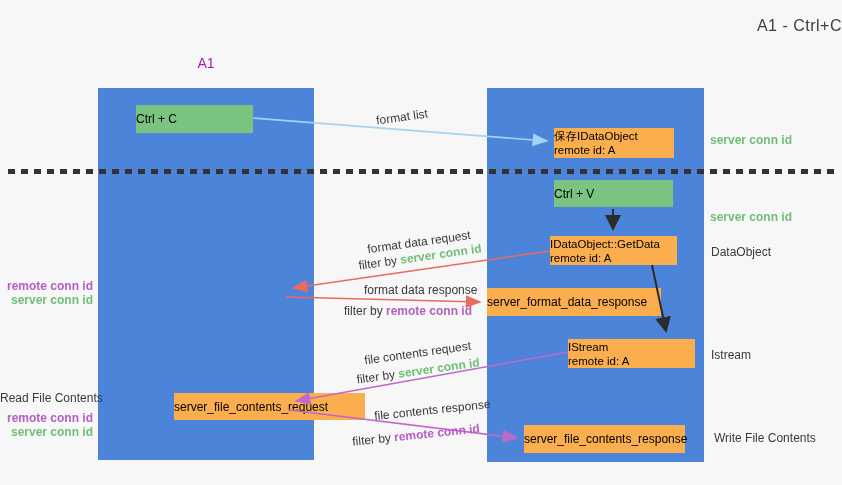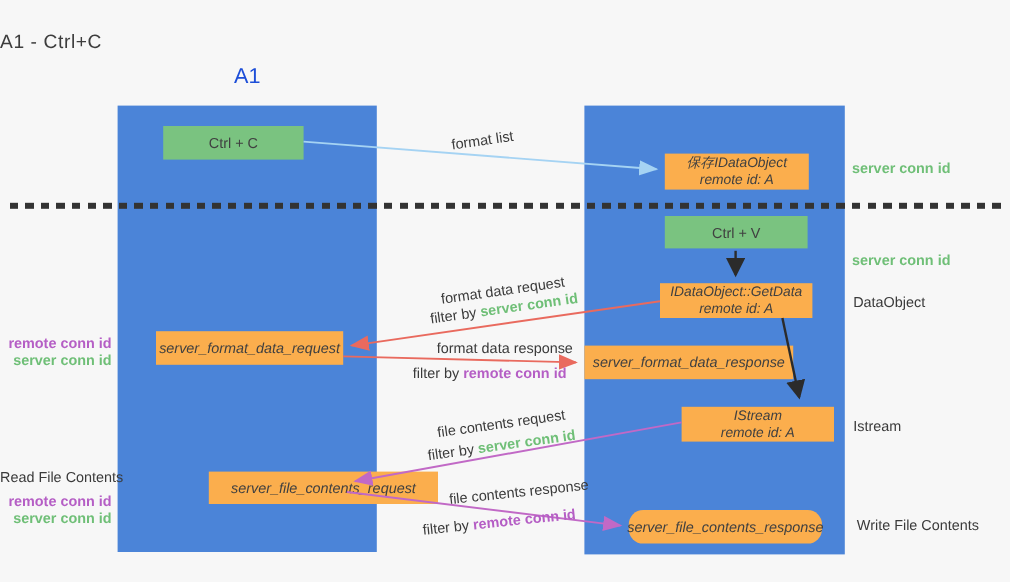--- a/index.html
+++ b/index.html
@@ -1,27 +1,27 @@
 <!DOCTYPE html>
 <html><head>
 <meta charset="utf-8">
 <style>
   html,body{margin:0;padding:0;}
   .stage{
     position:relative;width:842px;height:485px;background:#f7f7f7;
     font-family:"Liberation Sans",sans-serif;overflow:hidden;color:#3a3a3a;
   }
   .abs{position:absolute;}
-  .title{left:0;top:26px;width:842px;text-align:left;font-size:16px;line-height:20px;color:#3d3d3d;letter-spacing:0.5px;}
-  .ll-header{text-align:center;font-size:18px;line-height:15px;color:#1d4ed8;}
+  .title{left:0;top:16px;width:842px;text-align:right;font-size:16px;line-height:20px;color:#3d3d3d;letter-spacing:0.5px;}
+  .ll-header{text-align:center;font-size:14px;line-height:15px;color:#a21caf;}
   .lifeline{background:#4b84d8;}
-  .node{display:flex;flex-direction:column;align-items:center;justify-content:center;
-        color:#404040;font-size:12px;line-height:14px;text-align:center;white-space:nowrap;}
+  .node{display:flex;flex-direction:column;align-items:flex-start;justify-content:center;
+        color:#000000;font-size:12px;line-height:14px;text-align:center;white-space:nowrap;}
   .green{background:#7ac380;}
-  .orange{background:#fbae4d;font-style:italic;}
+  .orange{background:#fbae4d;}
   .dash{left:8px;top:169px;width:828px;height:5px;
         background:repeating-linear-gradient(90deg,#333 0 7px,transparent 7px 13px);}
   .lbl{font-size:12px;white-space:nowrap;color:#3a3a3a;}
   .bg{color:#6fbf77;font-weight:bold;}
   .bp{color:#b55ec5;font-weight:bold;}
   .rot8{transform:rotate(-8deg);}
   .rot6{transform:rotate(-6deg);}
   .rleft{text-align:right;}
   svg.overlay{position:absolute;left:0;top:0;pointer-events:none;}
 </style>
@@ -54,38 +54,35 @@
 
   <div class="abs node green" style="left:554px;top:180px;width:119px;height:27px;">
     <div>Ctrl + V</div>
   </div>
 
   <div class="abs node orange" style="left:550px;top:236px;width:127px;height:29px;font-size:11.5px;">
     <div>IDataObject::GetData</div>
     <div>remote id: A</div>
   </div>
 
-  <div class="abs node orange" style="left:130px;top:276px;width:156px;height:28px;">
-    <div>server_format_data_request</div>
-  </div>
 
   <div class="abs node orange" style="left:487px;top:288px;width:174px;height:28px;">
     <div>server_format_data_response</div>
   </div>
 
   <div class="abs node orange" style="left:568px;top:339px;width:127px;height:29px;font-size:11.5px;">
     <div>IStream</div>
     <div>remote id: A</div>
   </div>
 
   <div class="abs node orange" style="left:142px;top:393px;width:191px;height:27px;margin-left:32px;">
     <div>server_file_contents_request</div>
   </div>
 
-  <div class="abs node orange" style="left:524px;top:425px;width:161px;height:28px;border-radius:12px;">
+  <div class="abs node orange" style="left:524px;top:425px;width:161px;height:28px;">
     <div>server_file_contents_response</div>
   </div>
 
   <svg class="overlay" width="842" height="485">
     <defs>
       <marker id="mBlue" markerWidth="11" markerHeight="9" refX="9" refY="4" orient="auto">
           <path d="M0,0 L10,4 L0,8 z" fill="#a5d3f3"></path>
         </marker>
       <marker id="mRed" markerWidth="11" markerHeight="9" refX="9" refY="4" orient="auto">
           <path d="M0,0 L10,4 L0,8 z" fill="#e96a5e"></path>

